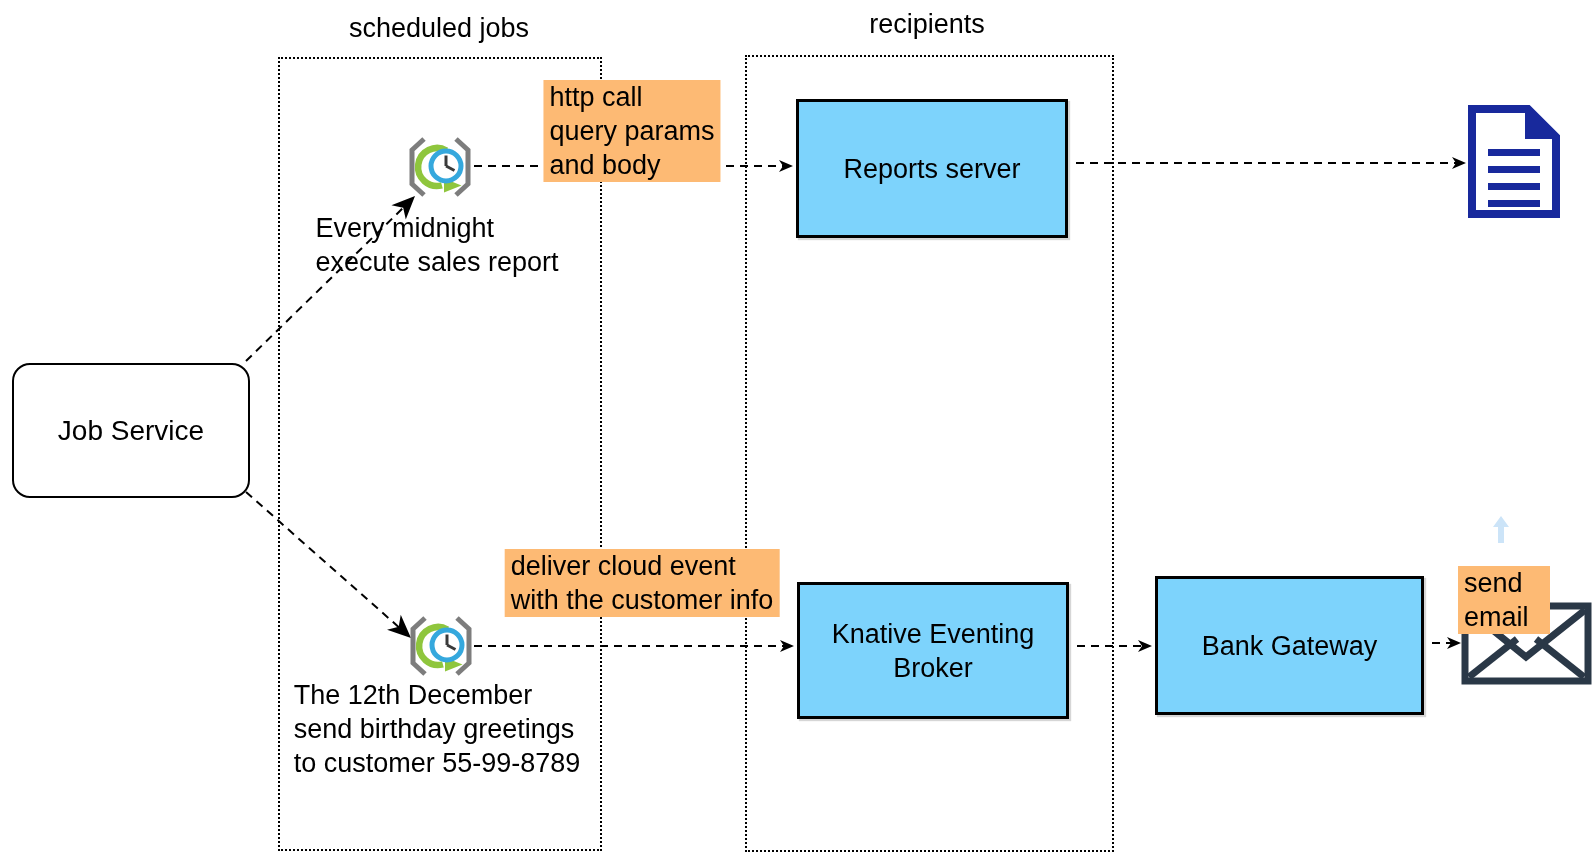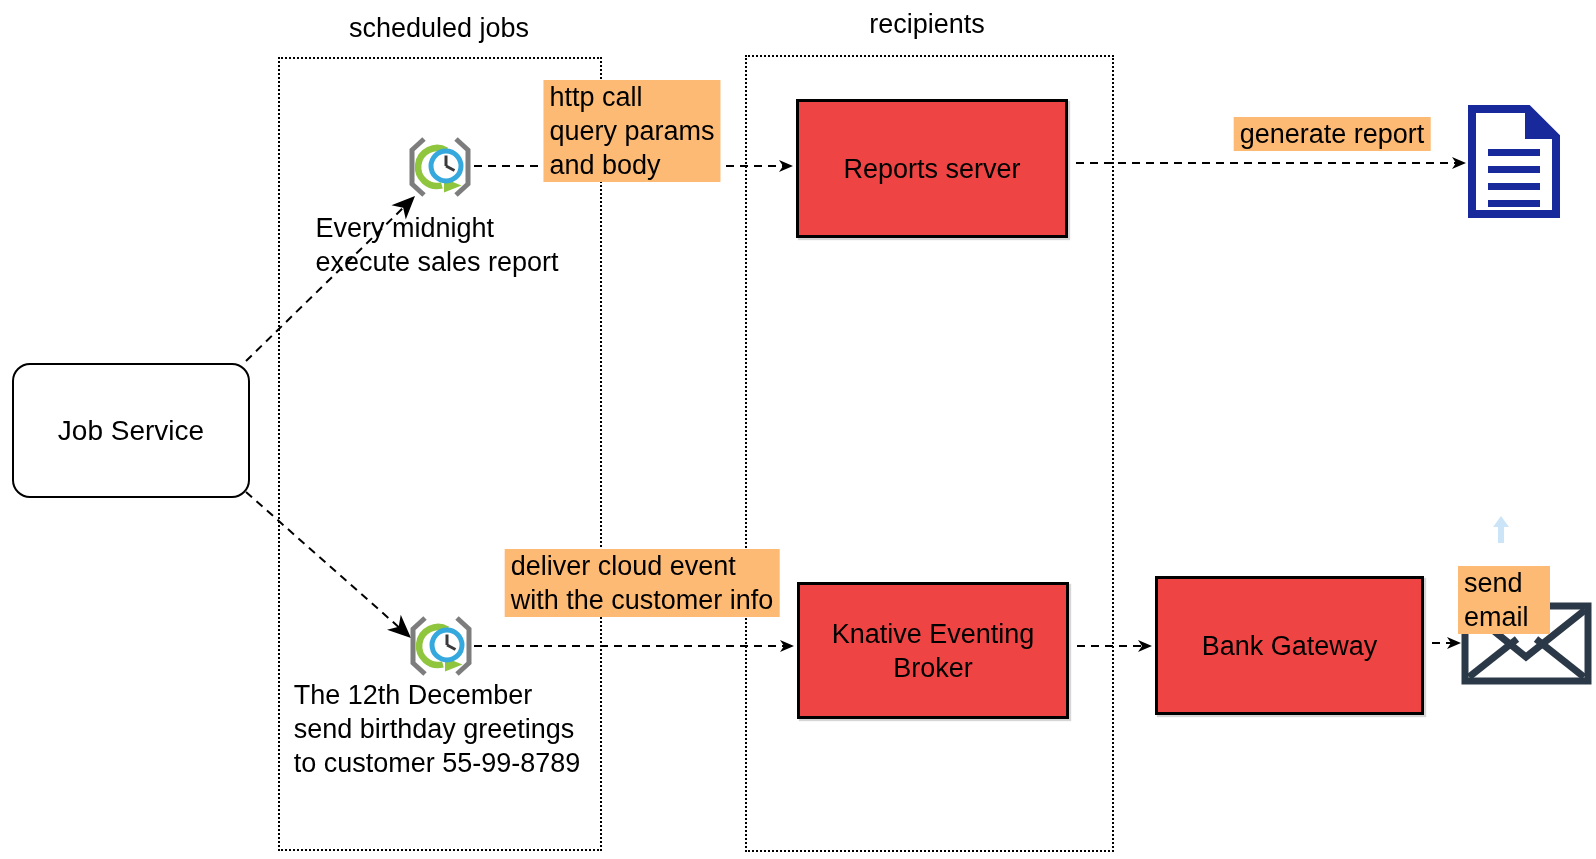--- a/index.html
+++ b/index.html
@@ -5,21 +5,21 @@
   html,body{margin:0;padding:0;background:#ffffff;}
   .canvas{
     position:relative;width:1596px;height:859px;background:#fff;overflow:hidden;
     font-family:"Liberation Sans","DejaVu Sans",sans-serif;color:#000;
   }
   .layer{position:absolute;left:0;top:0;width:1596px;height:859px;}
   .group{
     position:absolute;border:2px dotted #000;background:transparent;
   }
   .node{
-    position:absolute;background:#ef4444;border:3px solid #000;
+    position:absolute;background:#7dd3fc;border:3px solid #000;
     display:flex;align-items:center;justify-content:center;text-align:center;
     font-size:27px;line-height:34px;box-shadow:2px 2px 1px #d6d6d6;
     white-space:pre-line;
   }
   .rounded{
     position:absolute;background:#fff;border:2px solid #000;border-radius:18px;
     display:flex;align-items:center;justify-content:center;text-align:center;
     font-size:28px;
   }
   .floating{
@@ -114,16 +114,15 @@
 execute sales report</div>
   <div class="floating" style="left:437px;top:678px;">The 12th December
 send birthday greetings
 to customer 55-99-8789</div>
 
   <div class="floating masked" style="left:632px;top:80px;">http call
 query params
 and body</div>
   <div class="floating masked" style="left:642px;top:549px;">deliver cloud event
 with the customer info</div>
-  <div class="floating masked" style="left:1332px;top:117px;">generate report</div>
   <div class="floating masked" style="left:1504px;top:566px;">send email</div>
 
 </div>
 
 </body></html>

